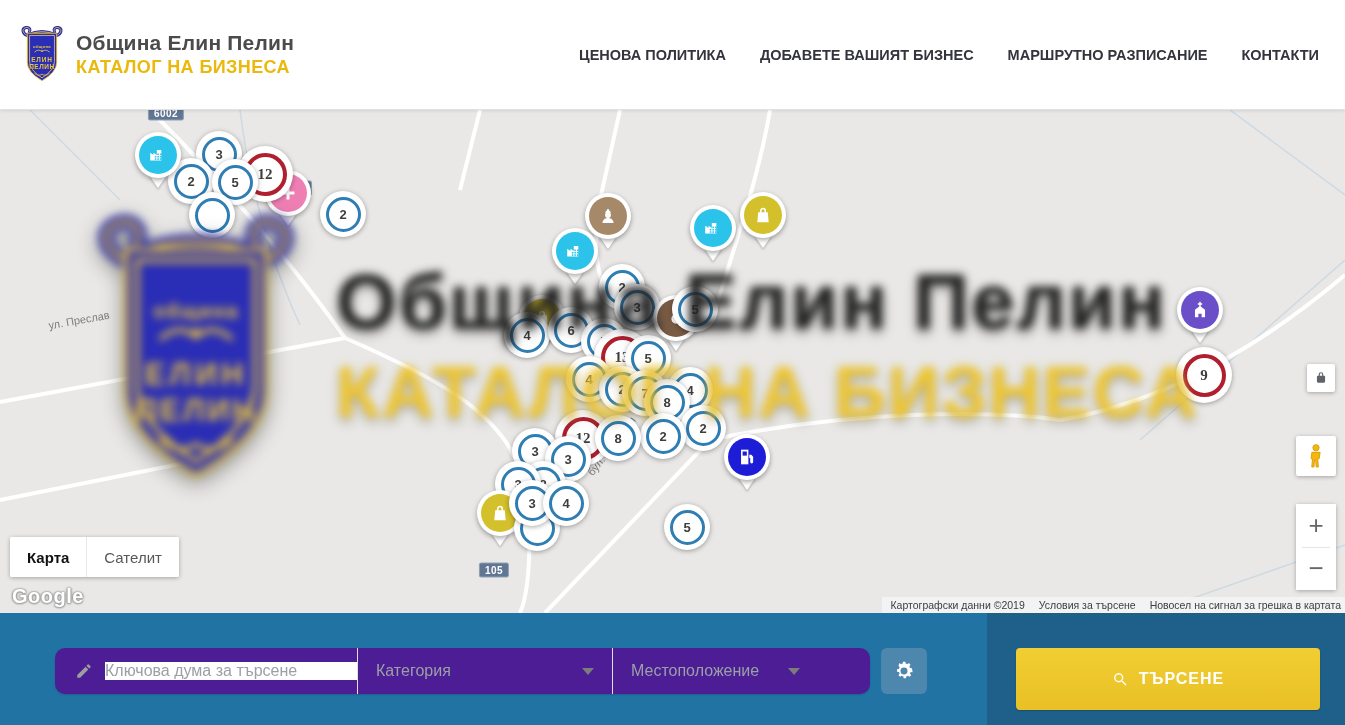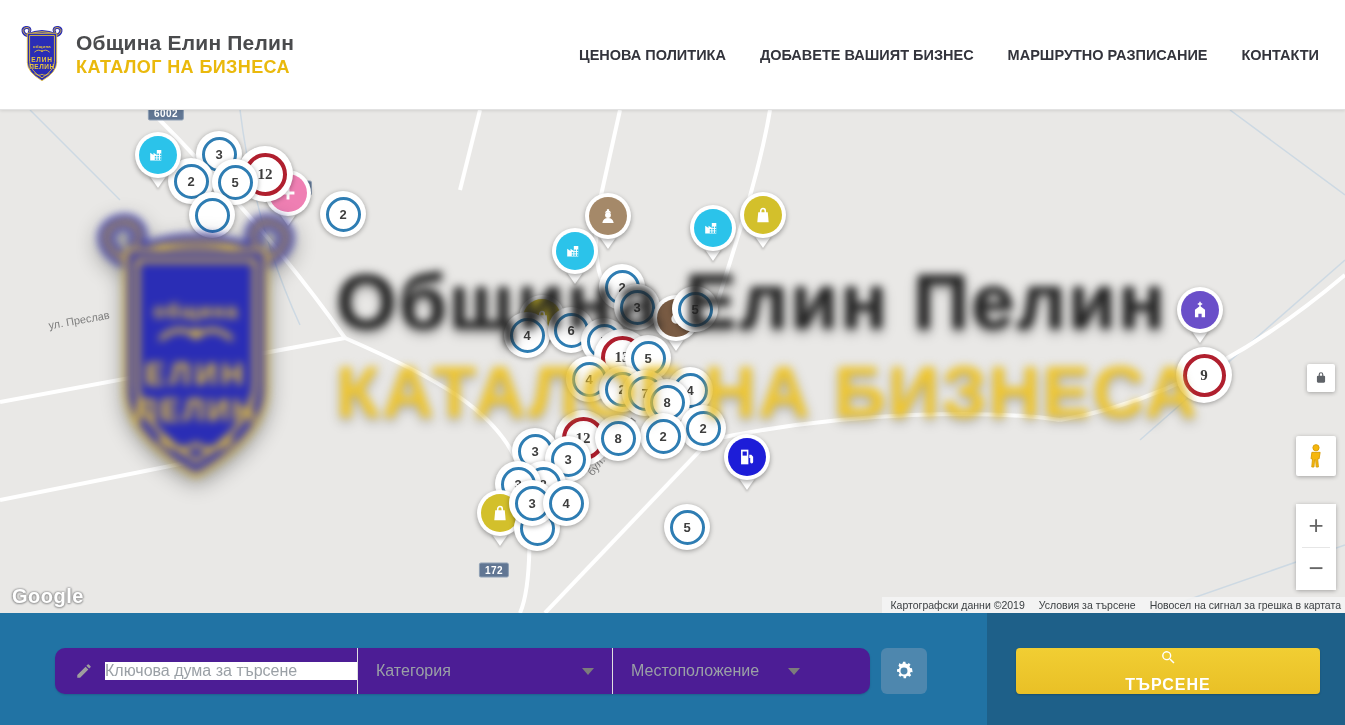--- a/index.html
+++ b/index.html
@@ -84,23 +84,23 @@
   .field + .field { border-left:1px solid #e0e0e0;text-align:center; }
   .f-keyword { width:302px; padding-left:20px; gap:12px; }
   .f-keyword input { border:none; outline:none; flex:1; font-size:16px; color:#444; font-family:"Liberation Sans",sans-serif; }
   .f-keyword input::placeholder { color:#9aa0a6; }
   .f-select { width:255px; padding-left:18px; font-size:16px; color:#9aa0a6; cursor:pointer; }
   .f-select.loc { width:206px; }
   .arrow-down { position:absolute; right:18px; top:50%; margin-top:-3px; width:0; height:0;
                 border-left:6px solid transparent; border-right:6px solid transparent; border-top:7px solid #7c7c7c; }
   .gear-btn { position:absolute; left:881px; top:35px; width:46px; height:46px; border:none; border-radius:6px;
               background:#4e87ae; display:flex; align-items:center; justify-content:center; cursor:pointer; }
-  .search-btn { position:absolute; left:1016px; top:35px; width:304px; height:46px; border:none; border-radius:4px;
+  .search-btn { position:absolute; left:1016px; top:35px; width:304px; height:62px; border:none; border-radius:4px;
                 background:linear-gradient(#f1ce33,#e9c026); display:flex; align-items:center; justify-content:center;
-                gap:10px; cursor:pointer; box-shadow:0 1px 2px rgba(0,0,0,.2);flex-direction:column; }
+                gap:10px; cursor:pointer; box-shadow:0 1px 2px rgba(0,0,0,.2); }
   .search-btn span { font-size:16px; font-weight:bold; color:#fff; letter-spacing:1px; }
 </style>
 </head>
 <body>
 
 <svg width="0" height="0" style="position:absolute">
   <symbol id="crest" viewBox="0 0 170 210">
     <g fill="none" stroke="#2a2db5" stroke-width="11" stroke-linecap="round">
       <path d="M34 36 C16 30 12 12 28 8 C40 5 46 16 40 24"></path>
       <path d="M136 36 C154 30 158 12 142 8 C130 5 124 16 130 24"></path>
@@ -160,21 +160,21 @@
         <path d="M1060 310 C1180 290 1280 220 1345 165"></path>
         <path d="M620 0 L600 90 C590 150 600 180 620 200"></path>
         <path d="M770 0 C760 60 740 120 715 200"></path>
         <path d="M480 0 L460 80"></path>
         <path d="M0 390 L200 350"></path>
       </g>
     </svg>
 
     <div id="shields">
         <span class="shield" style="left: 166px; top: 3px;">6002</span>
-        <span class="shield" style="left: 494px; top: 460px;">172</span>
+        <span class="shield" style="left: 494px; top: 460px;">105</span>
         <span class="shield" style="left: 303px; top: 78px;">1</span>
       </div>
     <div id="streets">
         <span class="street-label" style="left: 48px; top: 204px; transform: rotate(-10deg);">ул. Преслав</span>
         <span class="street-label" style="left: 576px; top: 330px; transform: rotate(-52deg);">бул. „Новосел</span>
       </div>
     <div class="markers" id="markers">
         <div class="pin" style="--c: #ef7fb3; left: 265px; top: 60px;">
     <span class="tail"></span>
     <span class="bubble"></span>
@@ -477,20 +477,24 @@
     <div class="watermark">
       <svg class="wm-crest">
           <use href="#crest"></use>
         </svg>
       <div class="wm-text">
         <div class="wm-line1">Община Елин Пелин</div>
         <div class="wm-line2">КАТАЛОГ НА БИЗНЕСА</div>
       </div>
     </div>
 
+    <div class="map-type">
+      <button class="mt-btn active">Карта</button>
+      <button class="mt-btn inactive">Сателит</button>
+    </div>
 
     <div class="ctl lock-btn">
       <svg width="14" height="14" viewBox="0 0 24 24">
         <path d="M12 2a4 4 0 0 0-4 4v2H7a2 2 0 0 0-2 2v8a2 2 0 0 0 2 2h10a2 2 0 0 0 2-2v-8a2 2 0 0 0-2-2h-1V6a4 4 0 0 0-4-4zm-2 6V6a2 2 0 1 1 4 0v2h-4z" fill="#5f6368"></path>
       </svg>
     </div>
 
     <div class="ctl pegman-btn">
       <svg width="22" height="26" viewBox="0 0 24 28">
         <circle cx="12" cy="5" r="3.4" fill="#f6b70c" stroke="#d89c06" stroke-width="1"></circle>

